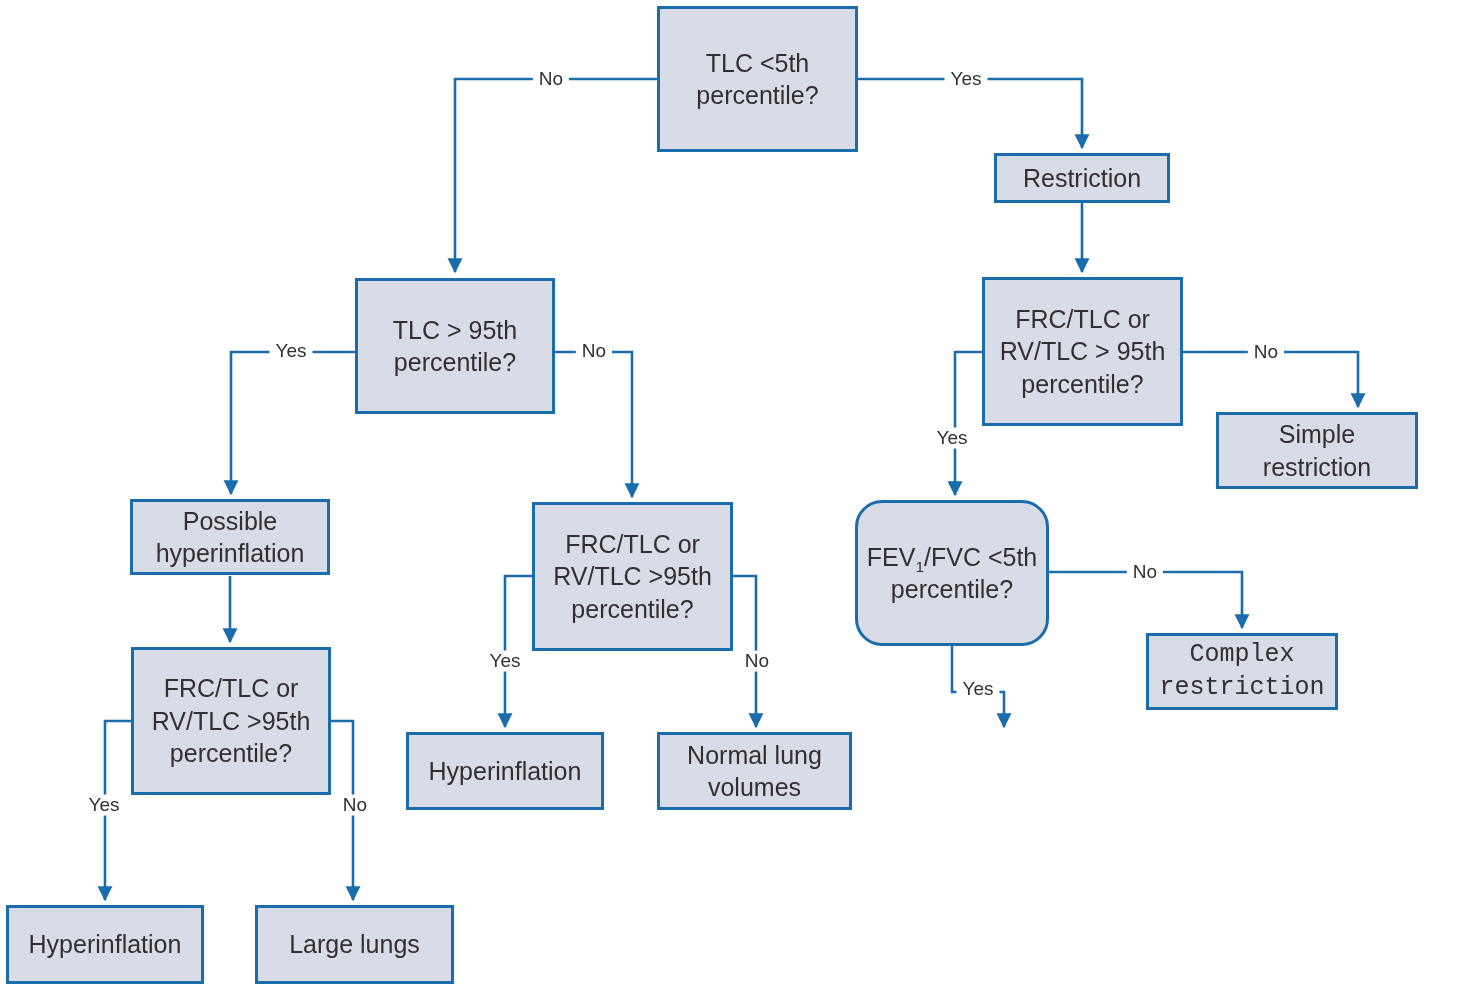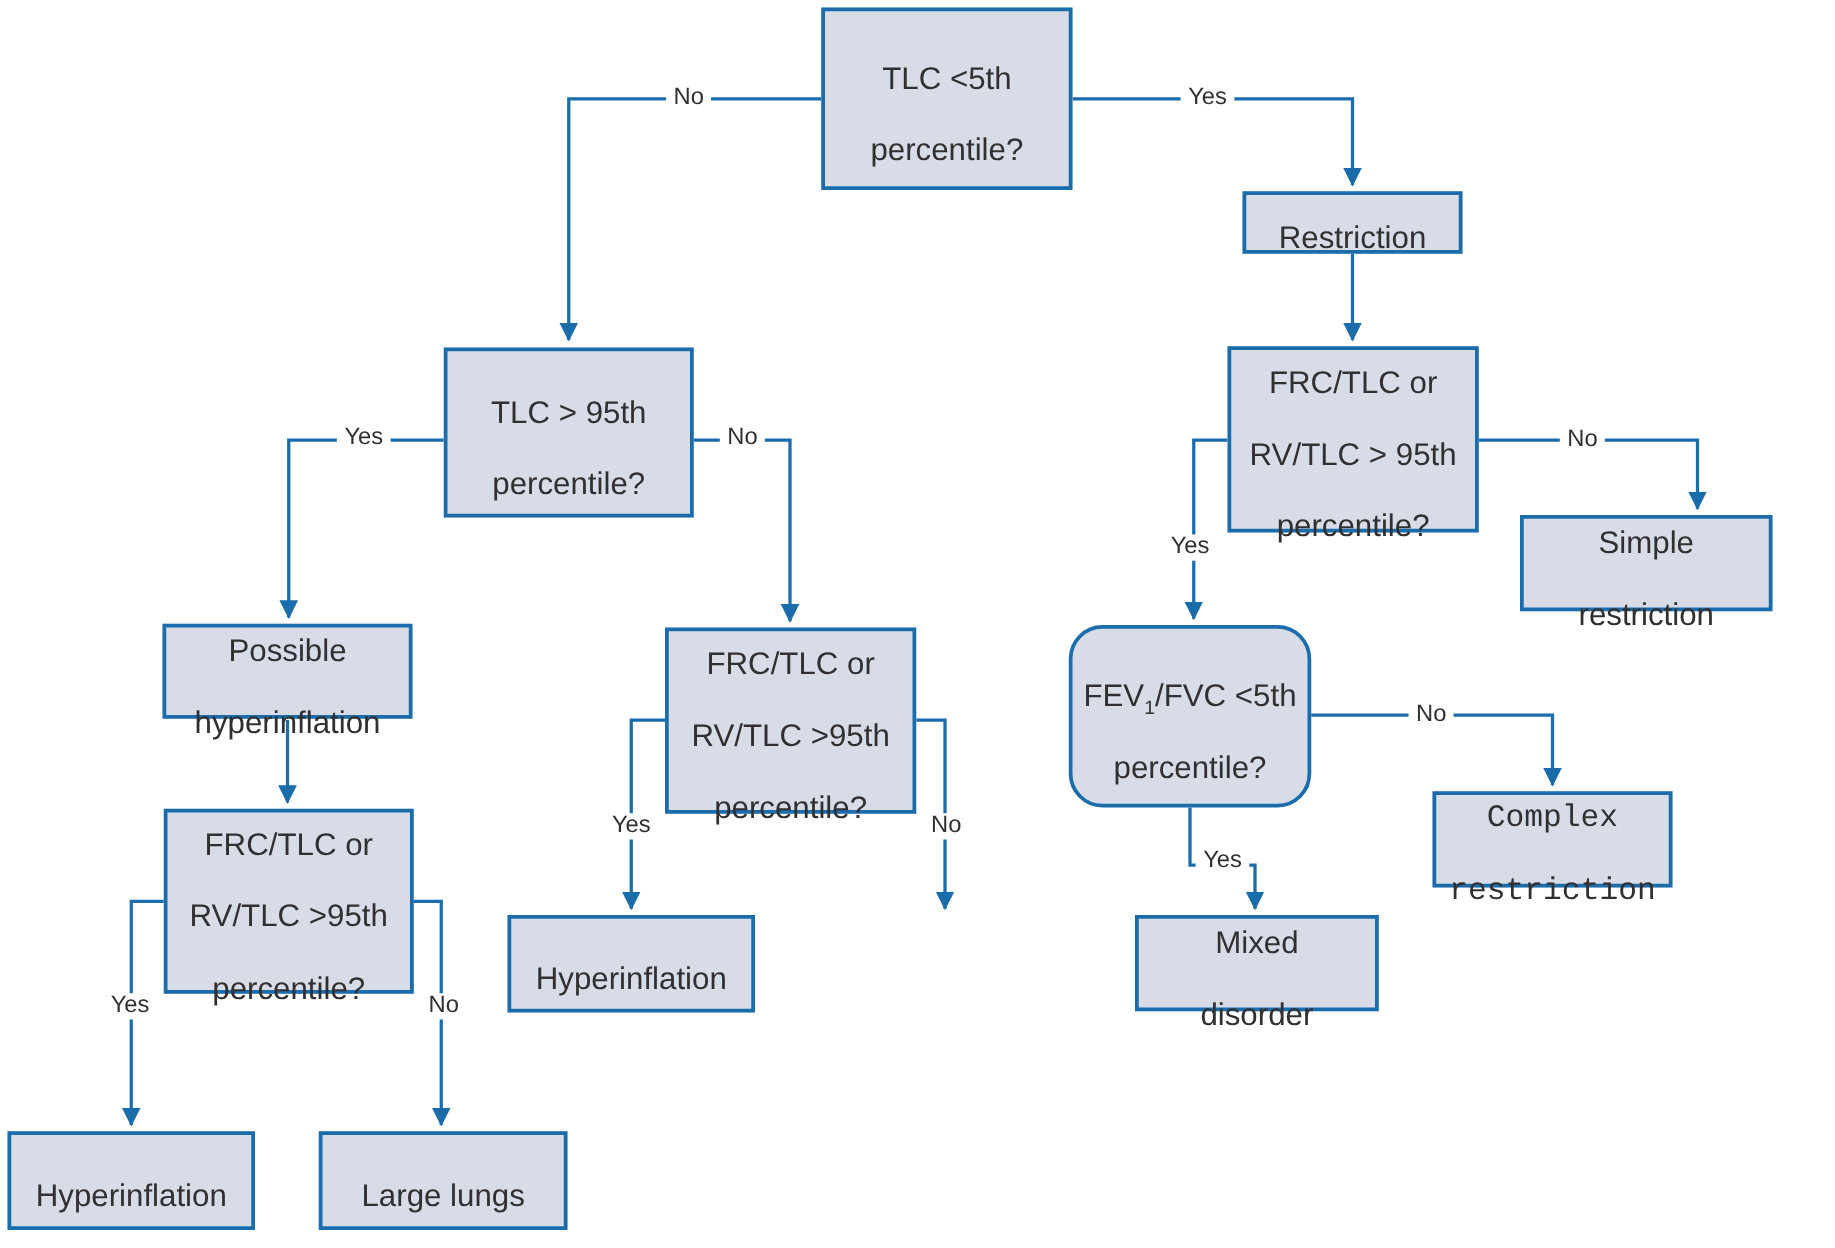--- a/index.html
+++ b/index.html
@@ -21,21 +21,21 @@
     border: 3px solid var(--box-border, #1a6cab);
     display: flex;
     flex-direction: column;
     justify-content: center;
     align-items: center;
     text-align: center;
     color: var(--text, #322f30);
     font-size: 25px;
     line-height: 1.3;
   }
-  .node .line { white-space: nowrap; margin-top: 25px; }
+  .node .line { white-space: nowrap; }
   .edge-label {
     position: absolute;
     transform: translate(-50%, -50%);
     background: var(--background, #ffffff);
     color: var(--text, #322f30);
     font-size: 19px;
     line-height: 1.1;
     padding: 0 6px;
     white-space: nowrap;
   }
@@ -91,24 +91,20 @@
   <div class="node" style="left:855px; top:500px; width:194px; height:146px;border-radius:27px;">
     <div class="line"><span>FEV</span><sub class="fev-sub">1</sub><span>/FVC &lt;5th</span></div>
     <div class="line">percentile?</div>
   </div>
 
   <div class="node" style="left:1146px; top:633px; width:192px; height:77px;font-family:Liberation Mono, monospace;">
     <div class="line">Complex</div>
     <div class="line">restriction</div>
   </div>
 
-  <div class="node" style="left:908px; top:732px; width:195px; height:77px;">
-    <div class="line">Mixed</div>
-    <div class="line">disorder</div>
-  </div>
 
   <div class="node" style="left:355px; top:278px; width:200px; height:136px;">
     <div class="line">TLC &gt; 95th</div>
     <div class="line">percentile?</div>
   </div>
 
   <div class="node" style="left:130px; top:499px; width:200px; height:76px;">
     <div class="line">Possible</div>
     <div class="line">hyperinflation</div>
   </div>
@@ -130,20 +126,24 @@
   <div class="node" style="left:532px; top:502px; width:201px; height:149px;">
     <div class="line">FRC/TLC or</div>
     <div class="line">RV/TLC &gt;95th</div>
     <div class="line">percentile?</div>
   </div>
 
   <div class="node" style="left:406px; top:732px; width:198px; height:78px;">
     <div class="line">Hyperinflation</div>
   </div>
 
+  <div class="node" style="left:657px; top:732px; width:195px; height:78px;">
+    <div class="line">Normal lung</div>
+    <div class="line">volumes</div>
+  </div>
 
   <span class="edge-label" style="left:551px; top:79px;">No</span>
   <span class="edge-label" style="left:966px; top:79px;">Yes</span>
   <span class="edge-label" style="left:1266px; top:352px;">No</span>
   <span class="edge-label" style="left:952px; top:438px;">Yes</span>
   <span class="edge-label" style="left:1145px; top:572px;">No</span>
   <span class="edge-label" style="left:978px; top:689px;">Yes</span>
   <span class="edge-label" style="left:291px; top:351px;">Yes</span>
   <span class="edge-label" style="left:594px; top:351px;">No</span>
   <span class="edge-label" style="left:104px; top:805px;">Yes</span>

